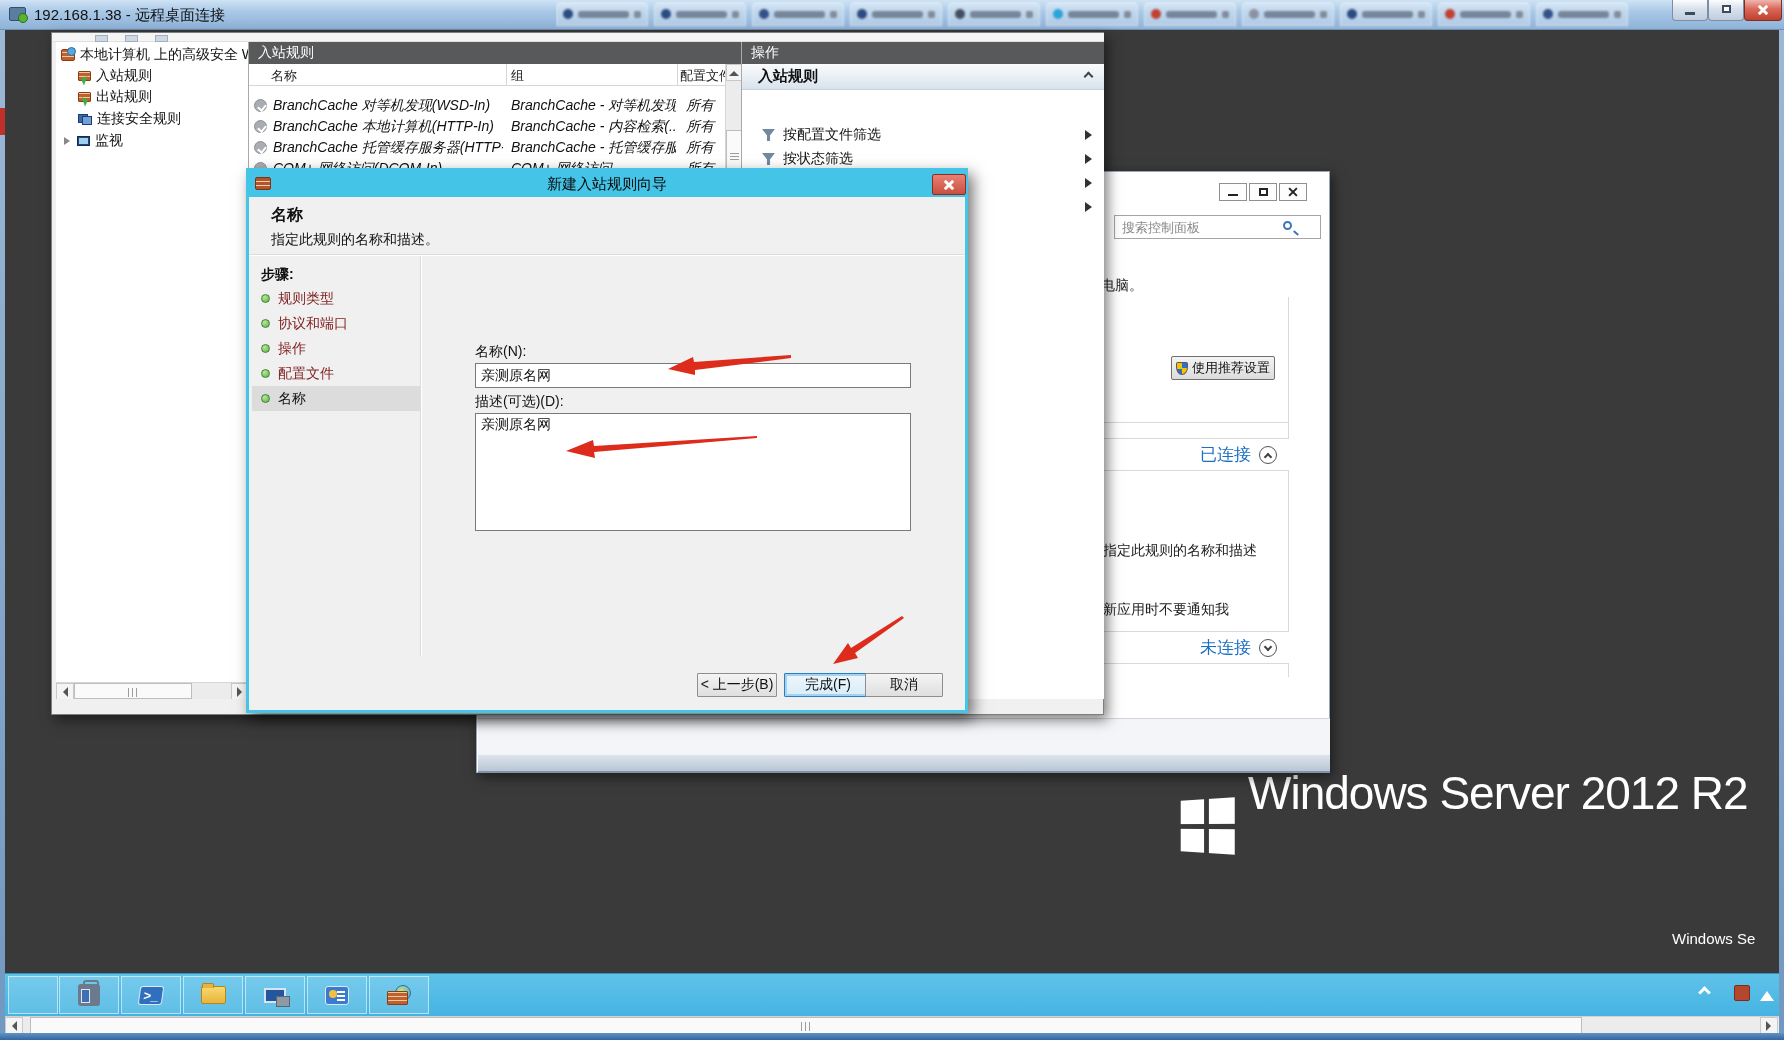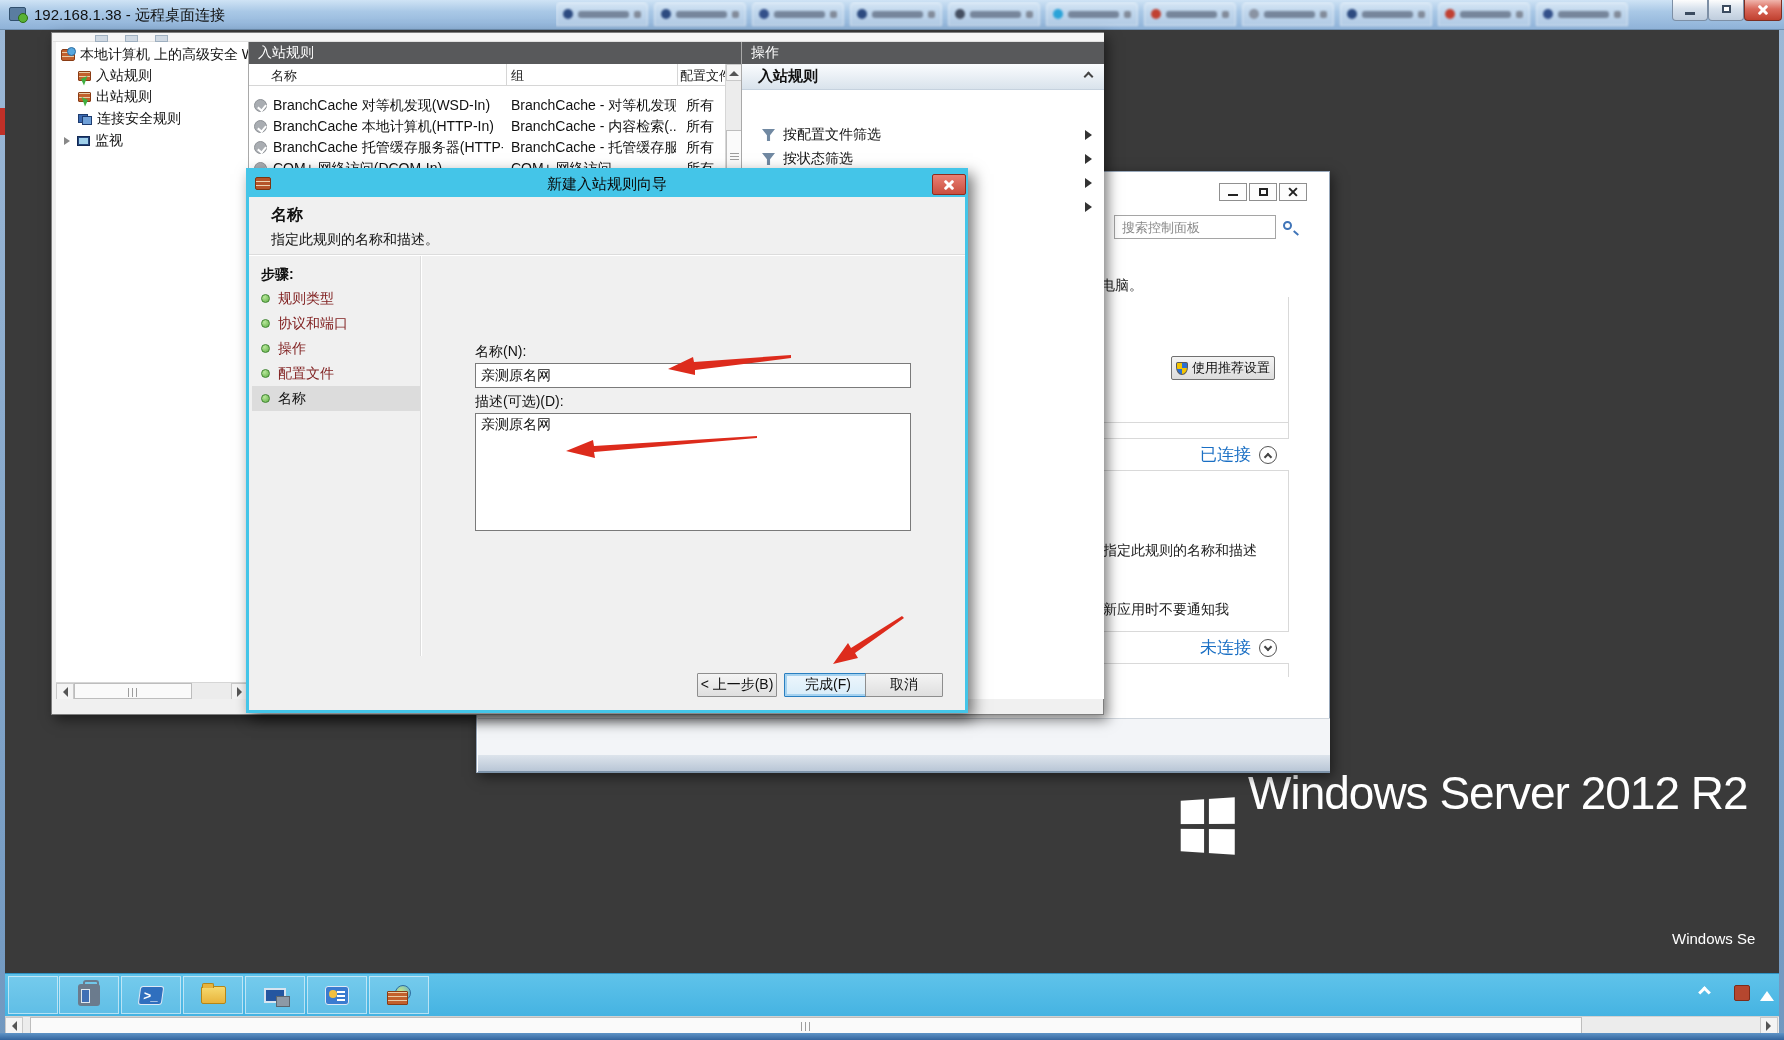--- a/index.html
+++ b/index.html
@@ -62,21 +62,21 @@
   .ico-conn:before{left:0;top:0;} .ico-conn:after{right:0;bottom:0;background:#6fa0d8;}
   .ico-mon{width:13px;height:10px;background:#24447c;border:1px solid #122a54;position:relative;flex:0 0 auto;}
   .ico-mon:before{content:"";position:absolute;inset:1px;background:#9fd0ea;}
   .expander{width:0;height:0;border:4px solid transparent;border-left:6px solid #888;margin-right:-2px;flex:0 0 auto;}
 
   .list{left:197px;top:9px;width:493px;height:657px;overflow:hidden;}
   .pane-titlebar{position:absolute;left:0;top:0;height:22px;background:#58595b;color:#fff;font-size:14px;display:flex;align-items:center;padding-left:9px;}
   .colhdr{position:absolute;left:0;top:22px;width:493px;height:22px;background:#fff;border-bottom:1px solid #d6d6d6;font-size:13px;color:#222;}
   .colsep{position:absolute;top:22px;height:22px;width:1px;background:#d6d6d6;}
   .lrow{position:absolute;left:0;width:476px;height:21px;display:flex;align-items:center;font-size:14px;color:#111;}
-  .cell{white-space:nowrap;overflow:hidden;}
+  .cell{white-space:nowrap;overflow:hidden;font-style:italic;}
   .c-name{position:absolute;left:24px;width:230px;}
   .c-group{position:absolute;left:262px;width:165px;}
   .c-prof{position:absolute;left:437px;width:40px;}
   .stat-ico{position:absolute;left:5px;width:13px;height:13px;border-radius:50%;background:#a9adb2;border:1px solid #8d9196;}
   .stat-ico:after{content:"";position:absolute;left:3.5px;top:2.5px;width:4px;height:6px;border:solid #fff;border-width:0 2px 2px 0;transform:rotate(40deg);}
   .lvscroll{position:absolute;left:476px;top:22px;width:17px;height:635px;background:#ececec;border-left:1px solid #d6d6d6;}
   .lvs-up{position:absolute;left:0;top:0;width:16px;height:17px;background:#f4f4f4;border:1px solid #c9c9c9;display:flex;align-items:center;justify-content:center;}
   .lvthumb{position:absolute;left:0;top:66px;width:16px;height:52px;background:#fafafa;border:1px solid #bdbdbd;}
   .vgrip{position:absolute;left:3px;top:50%;width:9px;height:8px;margin-top:-4px;
     background:repeating-linear-gradient(0deg,#9d9d9d 0 1px,transparent 1px 3px);}
@@ -120,21 +120,21 @@
   .wiz-btn.focus{border:1px solid #2a7fc0;box-shadow:0 0 0 2px #a5d2f0 inset;background:linear-gradient(#eef6fc,#d7ecf9);}
 
   
   .cpl{left:476px;top:171px;width:854px;height:602px;background:#fff;border:1px solid #98a8bb;box-shadow:3px 4px 12px rgba(0,0,0,.5);}
   .cpl-cap{position:absolute;top:11px;width:28px;height:18px;background:#fdfdfd;border:1px solid #8f8f8f;}
   .cpl-cap .glyph-min{position:absolute;left:50%;bottom:4px;width:10px;height:2px;margin-left:-5px;background:#222;}
   .cpl-cap .glyph-max{position:absolute;left:50%;top:4px;width:9px;height:8px;margin-left:-4.5px;border:2px solid #222;}
   .cpl-cap .glyph-x1,.cpl-cap .glyph-x2{position:absolute;left:50%;top:50%;width:11px;height:2px;background:#222;}
   .cpl-cap .glyph-x1{transform:translate(-50%,-50%) rotate(45deg);}
   .cpl-cap .glyph-x2{transform:translate(-50%,-50%) rotate(-45deg);}
-  .cpl-search{left:637px;top:43px;width:162px;height:24px;border:1px solid #a5a5a5;background:#fff;font-size:13px;color:#333;padding:0 24px 0 7px;}
+  .cpl-search{left:637px;top:43px;width:207px;height:24px;border:1px solid #a5a5a5;background:#fff;font-size:13px;color:#333;padding:0 24px 0 7px;}
   .cpl-search::placeholder{color:#888;}
   .mag{left:806px;top:49px;width:9px;height:9px;border:2px solid #3f74b8;border-radius:50%;}
   .mag:after{content:"";position:absolute;left:8px;top:9px;width:6px;height:2px;background:#3f74b8;transform:rotate(40deg);}
   .cpl-frag{position:absolute;font-size:14px;color:#222;white-space:nowrap;}
   .cpl-hline{position:absolute;height:1px;background:#d9d9d9;}
   .cpl-vline{position:absolute;width:1px;background:#d9d9d9;}
   .cpl-btn{left:694px;top:184px;width:104px;height:24px;background:linear-gradient(#f4f4f4,#dcdcdc);border:1px solid #707070;
     display:flex;align-items:center;justify-content:center;gap:4px;font-size:13px;color:#111;border-radius:2px;}
   .shield{width:12px;height:13px;border-radius:2px 2px 55% 55%/2px 2px 65% 65%;
     background:conic-gradient(#2d6fd1 0 25%,#f4c400 0 50%,#2d6fd1 0 75%,#f4c400 0);border:1px solid #5a5a5a;}

